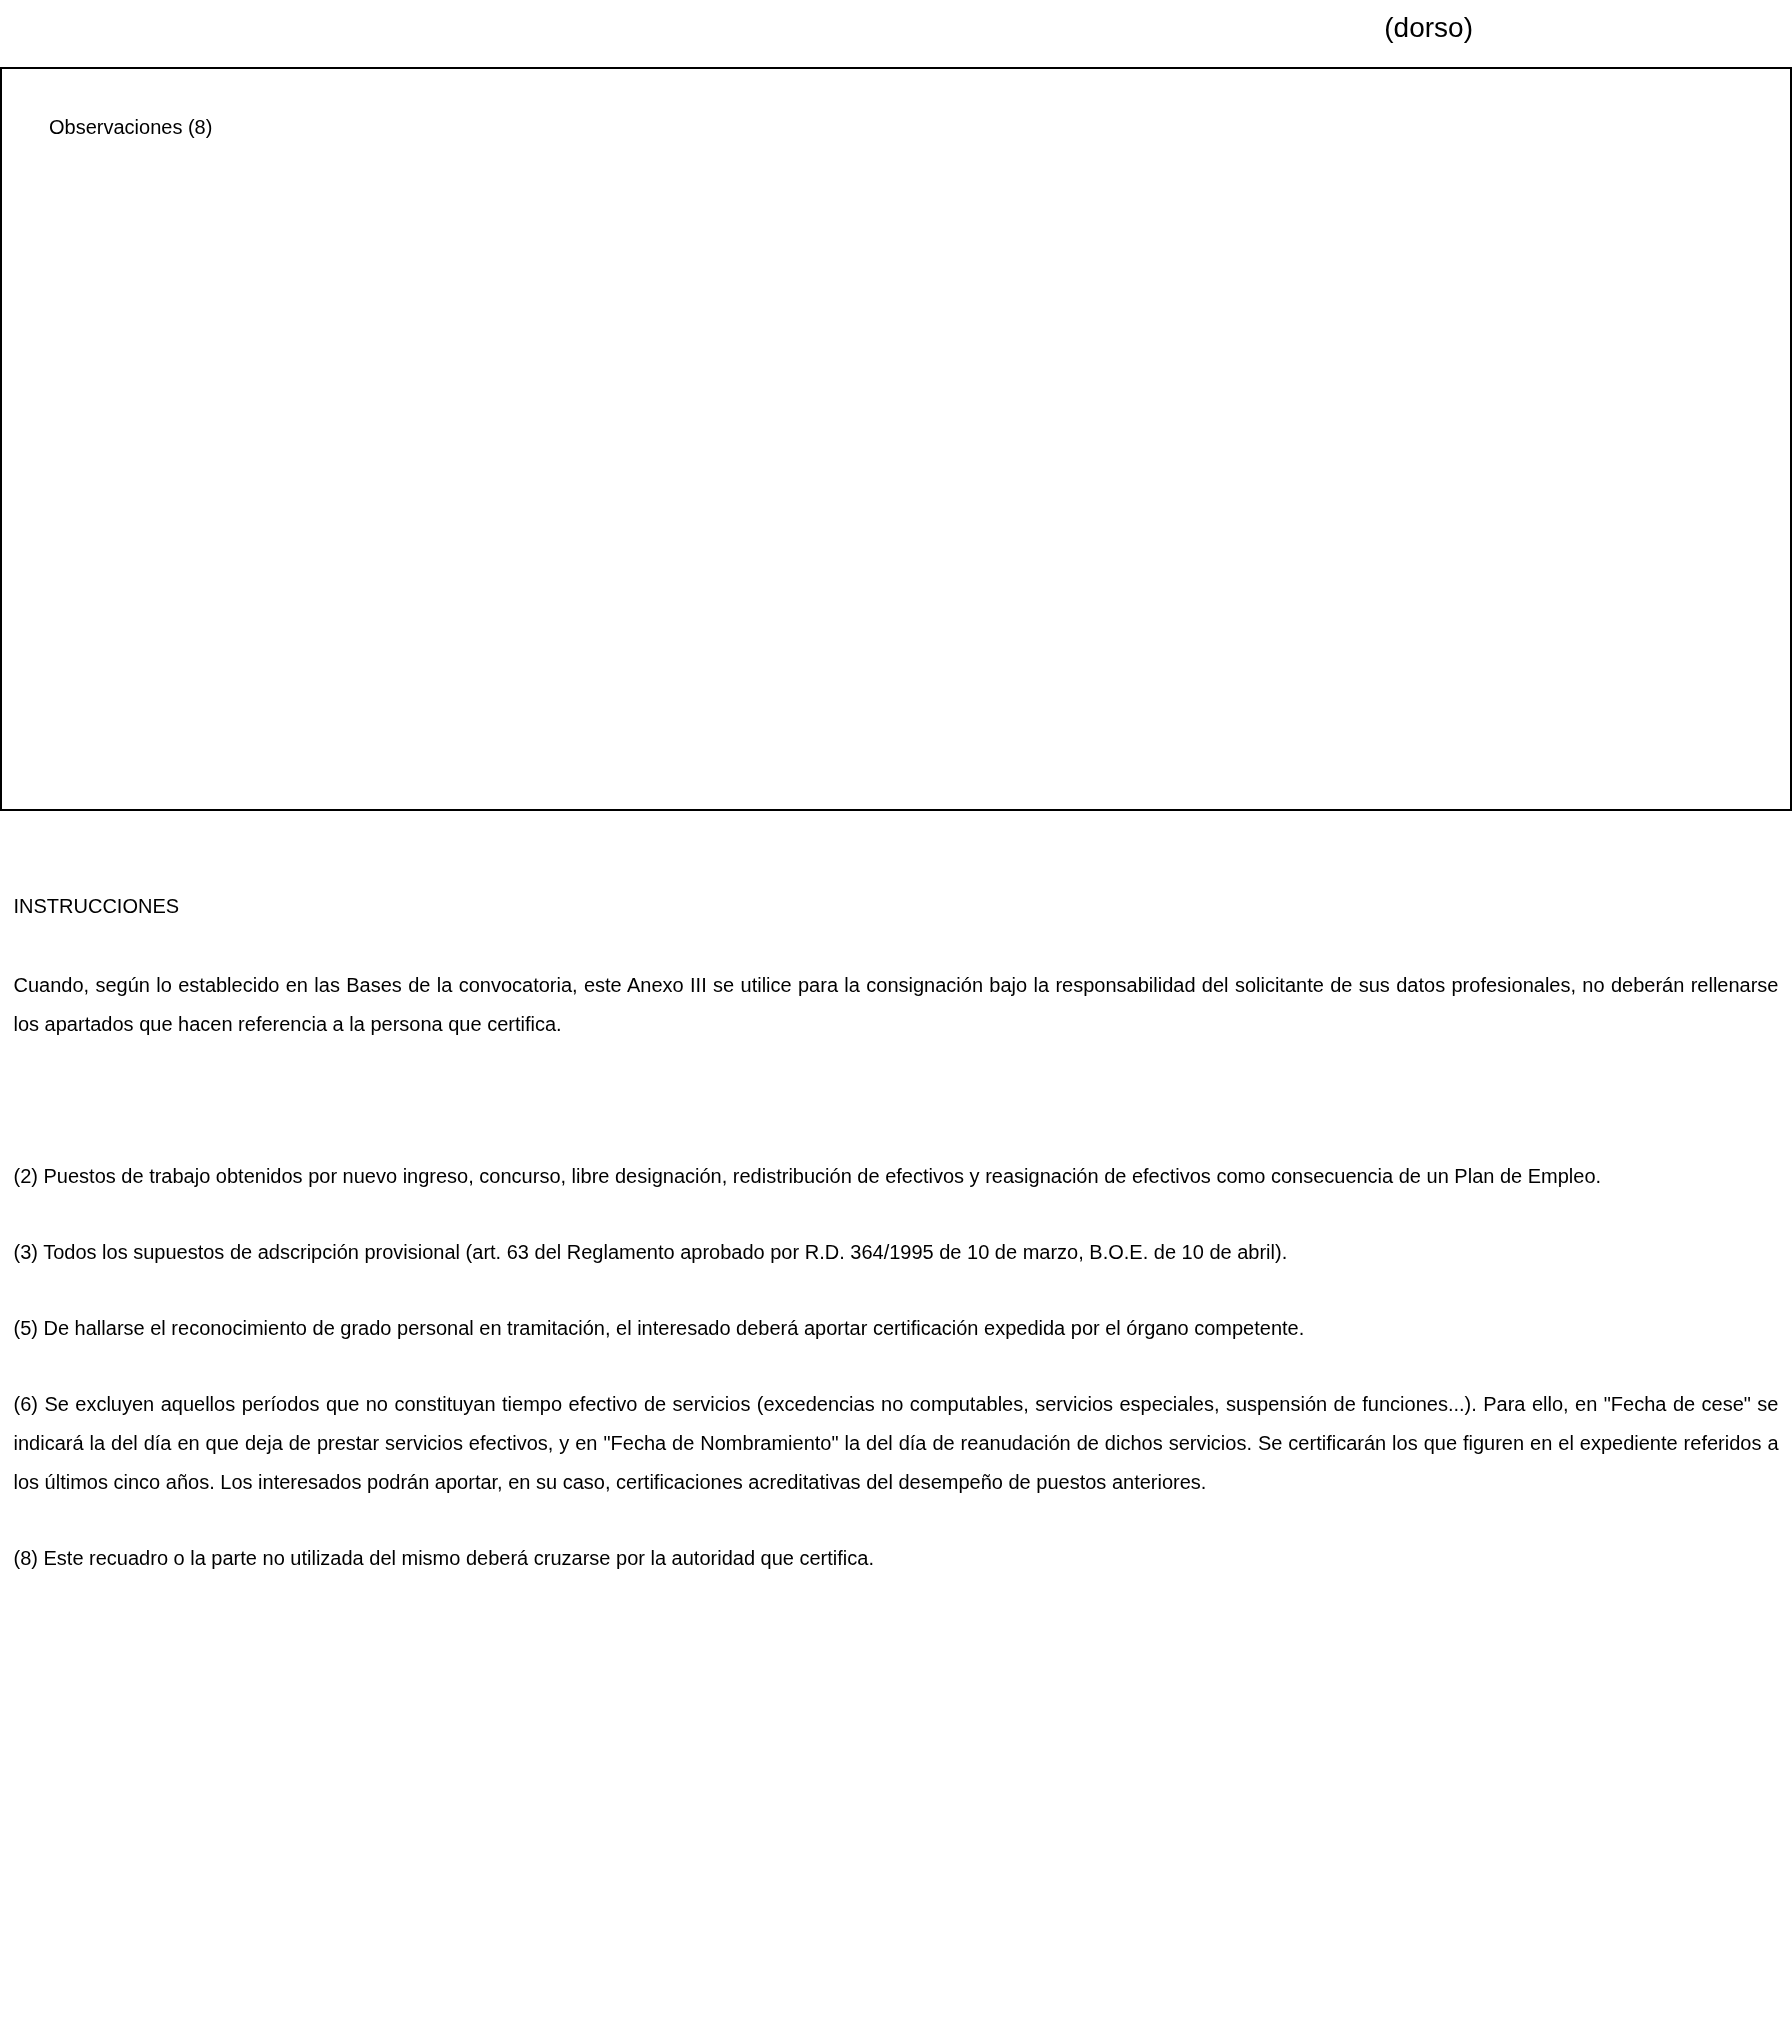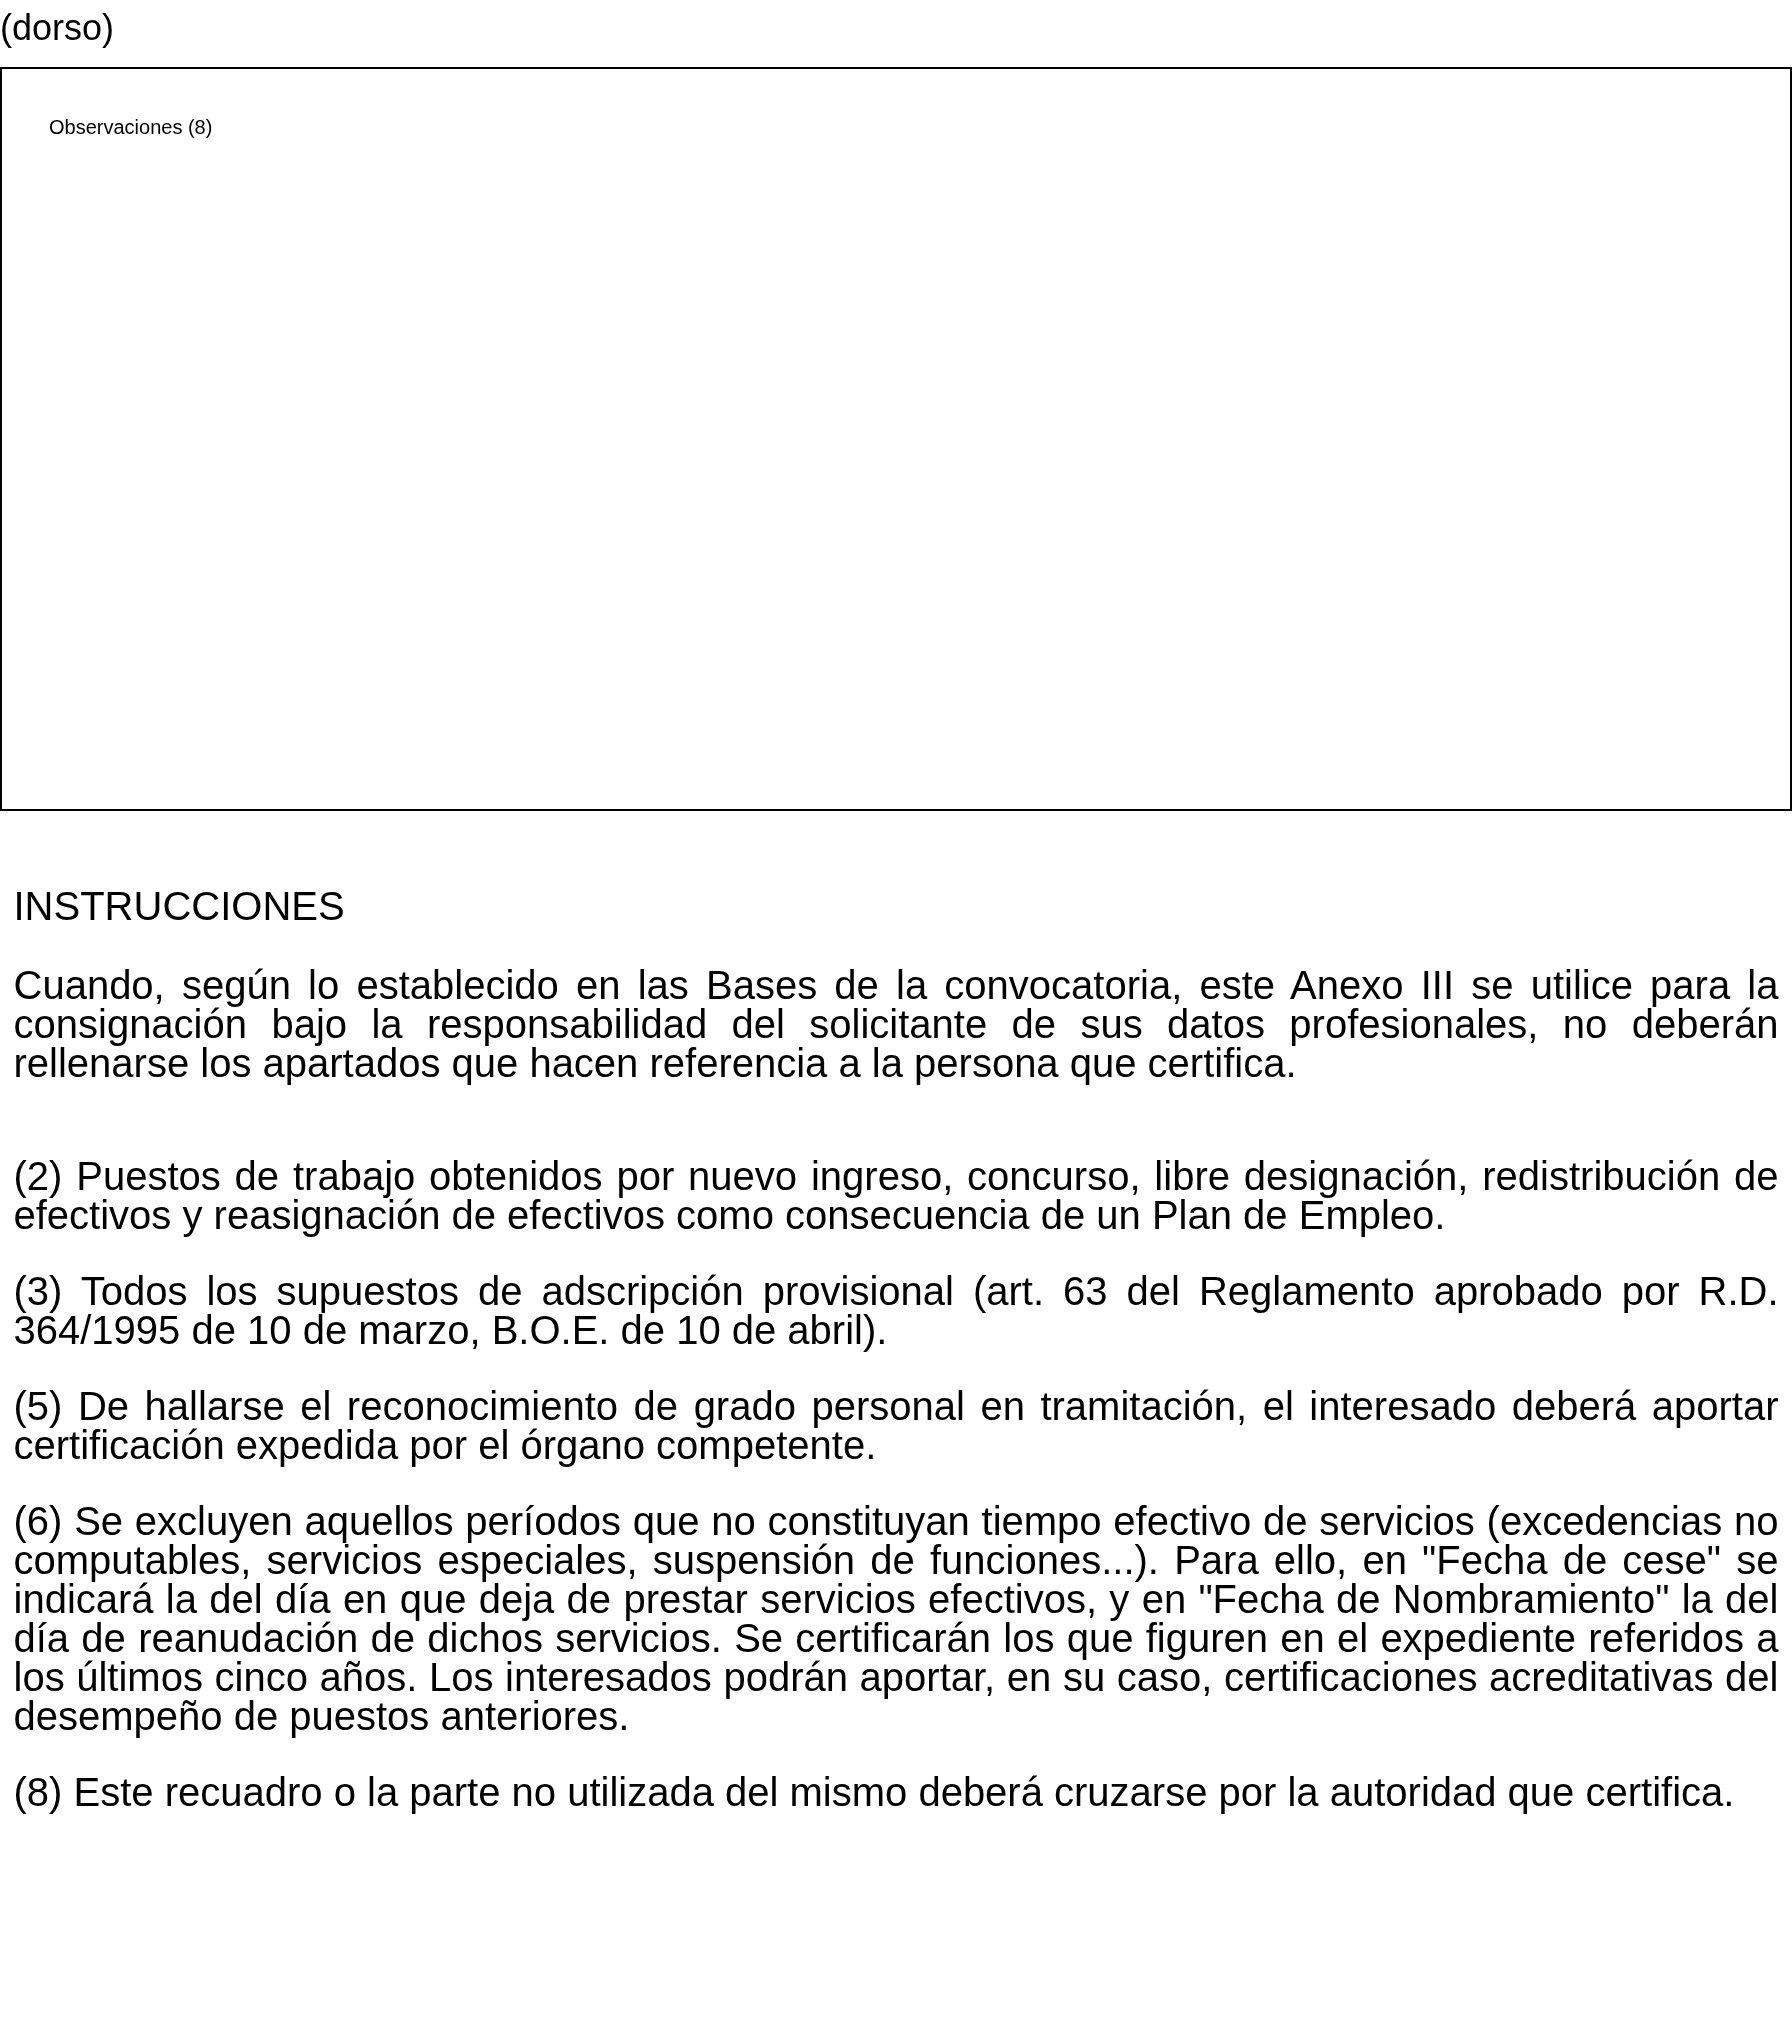--- a/index.html
+++ b/index.html
@@ -2,31 +2,31 @@
 <html style="font-size:13.5px"><head>
 <meta charset="utf-8">
 <style>
   html, body { margin: 0; padding: 0; background: #ffffff; }
   body {
     width: 1793px; height: 2036px; position: relative; overflow: hidden;
     font-family: "Liberation Sans", sans-serif; color: #000;
   }
   .dorso {
     position: absolute; top: 8.4px; left: 0; width: 1473px;
-    text-align: left; font-size: 36px; line-height: 40px;
+    text-align: right; font-size: 28px; line-height: 40px;
   }
   .obs-box {
     position: absolute; top: 67px; left: 0; width: 1788px; height: 740px;
     border: 2.5px solid #000; box-sizing: content-box;
   }
   .obs-label {
     position: absolute; top: 38px; left: 47px; font-size: 20px; line-height: 40px;
   }
   .instr {
-    position: absolute; left: 13.5px; width: 1765px; font-size: 40px; line-height: 39px;
+    position: absolute; left: 13.5px; width: 1765px; font-size: 20px; line-height: 39px;
   }
   .instr p { margin: 0; text-align: justify; }
   .heading { top: 887px; }
   .intro { top: 966px; }
   .notes { top: 1157px; }
   .notes p { margin-bottom: 37px; }
 </style>
 </head>
 <body>
 

